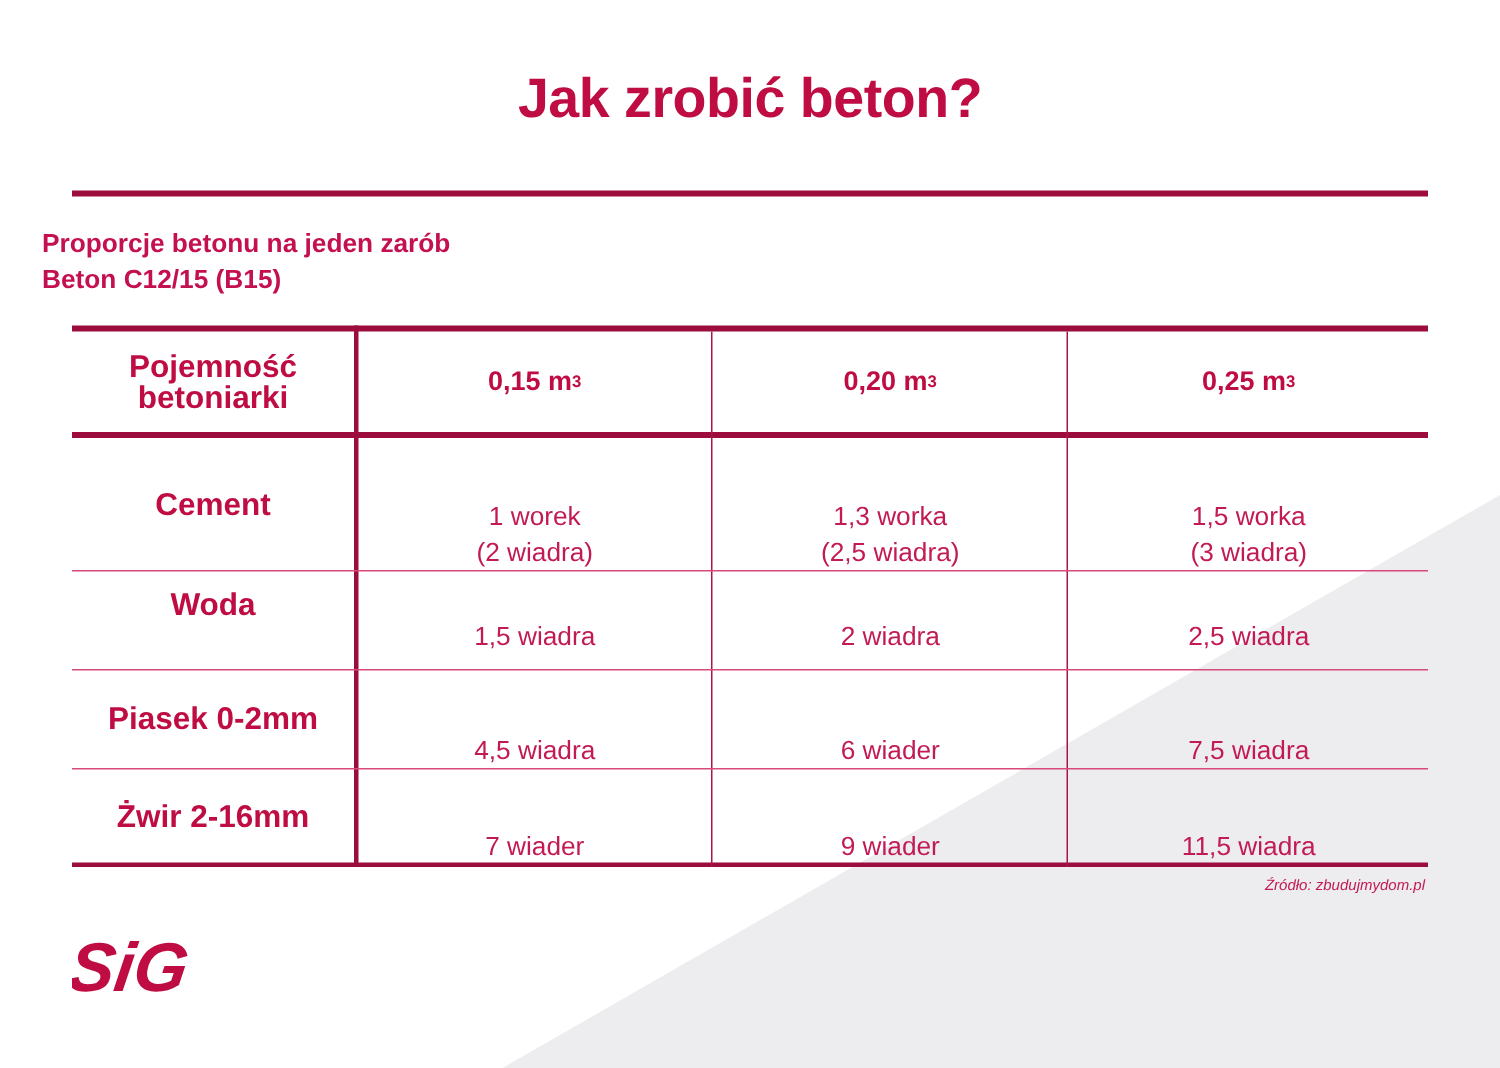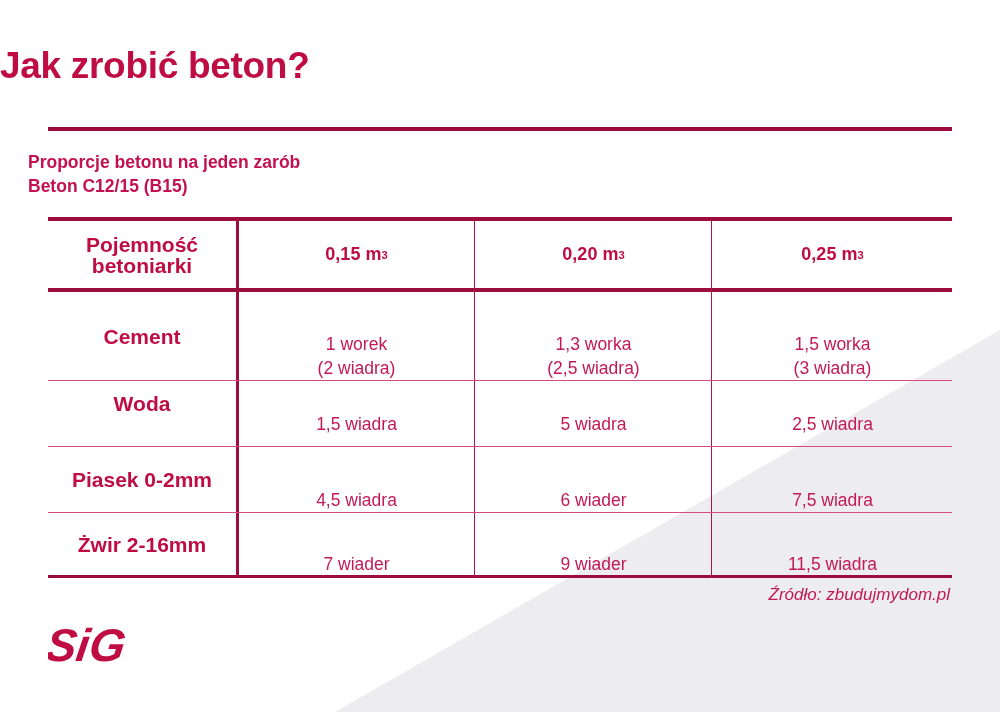--- a/index.html
+++ b/index.html
@@ -35,20 +35,21 @@
     position: relative;
     z-index: 1;
     width: 1000px;
     height: 712px;
   }
 
   .title {
     position: absolute;
     left: 0; top: 45px;
     width: 1000px;
+    text-align: center;
     font-size: 37px;
     font-weight: bold;
     color: #bf0d43;
     letter-spacing: -0.3px;
   }
 
   .rule-top {
     position: absolute;
     left: 48px; top: 127px;
     width: 904px; height: 4px;
@@ -151,21 +152,21 @@
   .r-cement{ top: 292px; height: 88px; }
   .r-woda  { top: 371px; height: 65px; }
   .r-piasek{ top: 447px; height: 65px; }
   .r-zwir  { top: 513px; height: 62px; }
 
   .sup { font-size: 0.62em; vertical-align: super; line-height: 0; }
 
   .source {
     position: absolute;
     right: 50px; top: 585px;
-    font-size: 17px;
+    font-size: 10px;
     font-style: italic;
     color: #c21a55;
   }
 
   
   .logo {
     position: absolute;
     left: 48px; top: 618px;
     width: 120px; height: 56px;
   }
@@ -236,21 +237,21 @@
     </div>
     <div class="cell val-cell c3 r-cement">
       <div>
         <div>1,5 worka</div>
         <div>(3 wiadra)</div>
       </div>
     </div>
 
     <div class="cell label-cell r-woda">Woda</div>
     <div class="cell val-cell c1 r-woda">1,5 wiadra</div>
-    <div class="cell val-cell c2 r-woda">5 wiadra</div>
+    <div class="cell val-cell c2 r-woda">2 wiadra</div>
     <div class="cell val-cell c3 r-woda">2,5 wiadra</div>
 
     <div class="cell label-cell r-piasek">Piasek 0-2mm</div>
     <div class="cell val-cell c1 r-piasek">4,5 wiadra</div>
     <div class="cell val-cell c2 r-piasek">6 wiader</div>
     <div class="cell val-cell c3 r-piasek">7,5 wiadra</div>
 
     <div class="cell label-cell r-zwir">Żwir 2-16mm</div>
     <div class="cell val-cell c1 r-zwir">7 wiader</div>
     <div class="cell val-cell c2 r-zwir">9 wiader</div>

